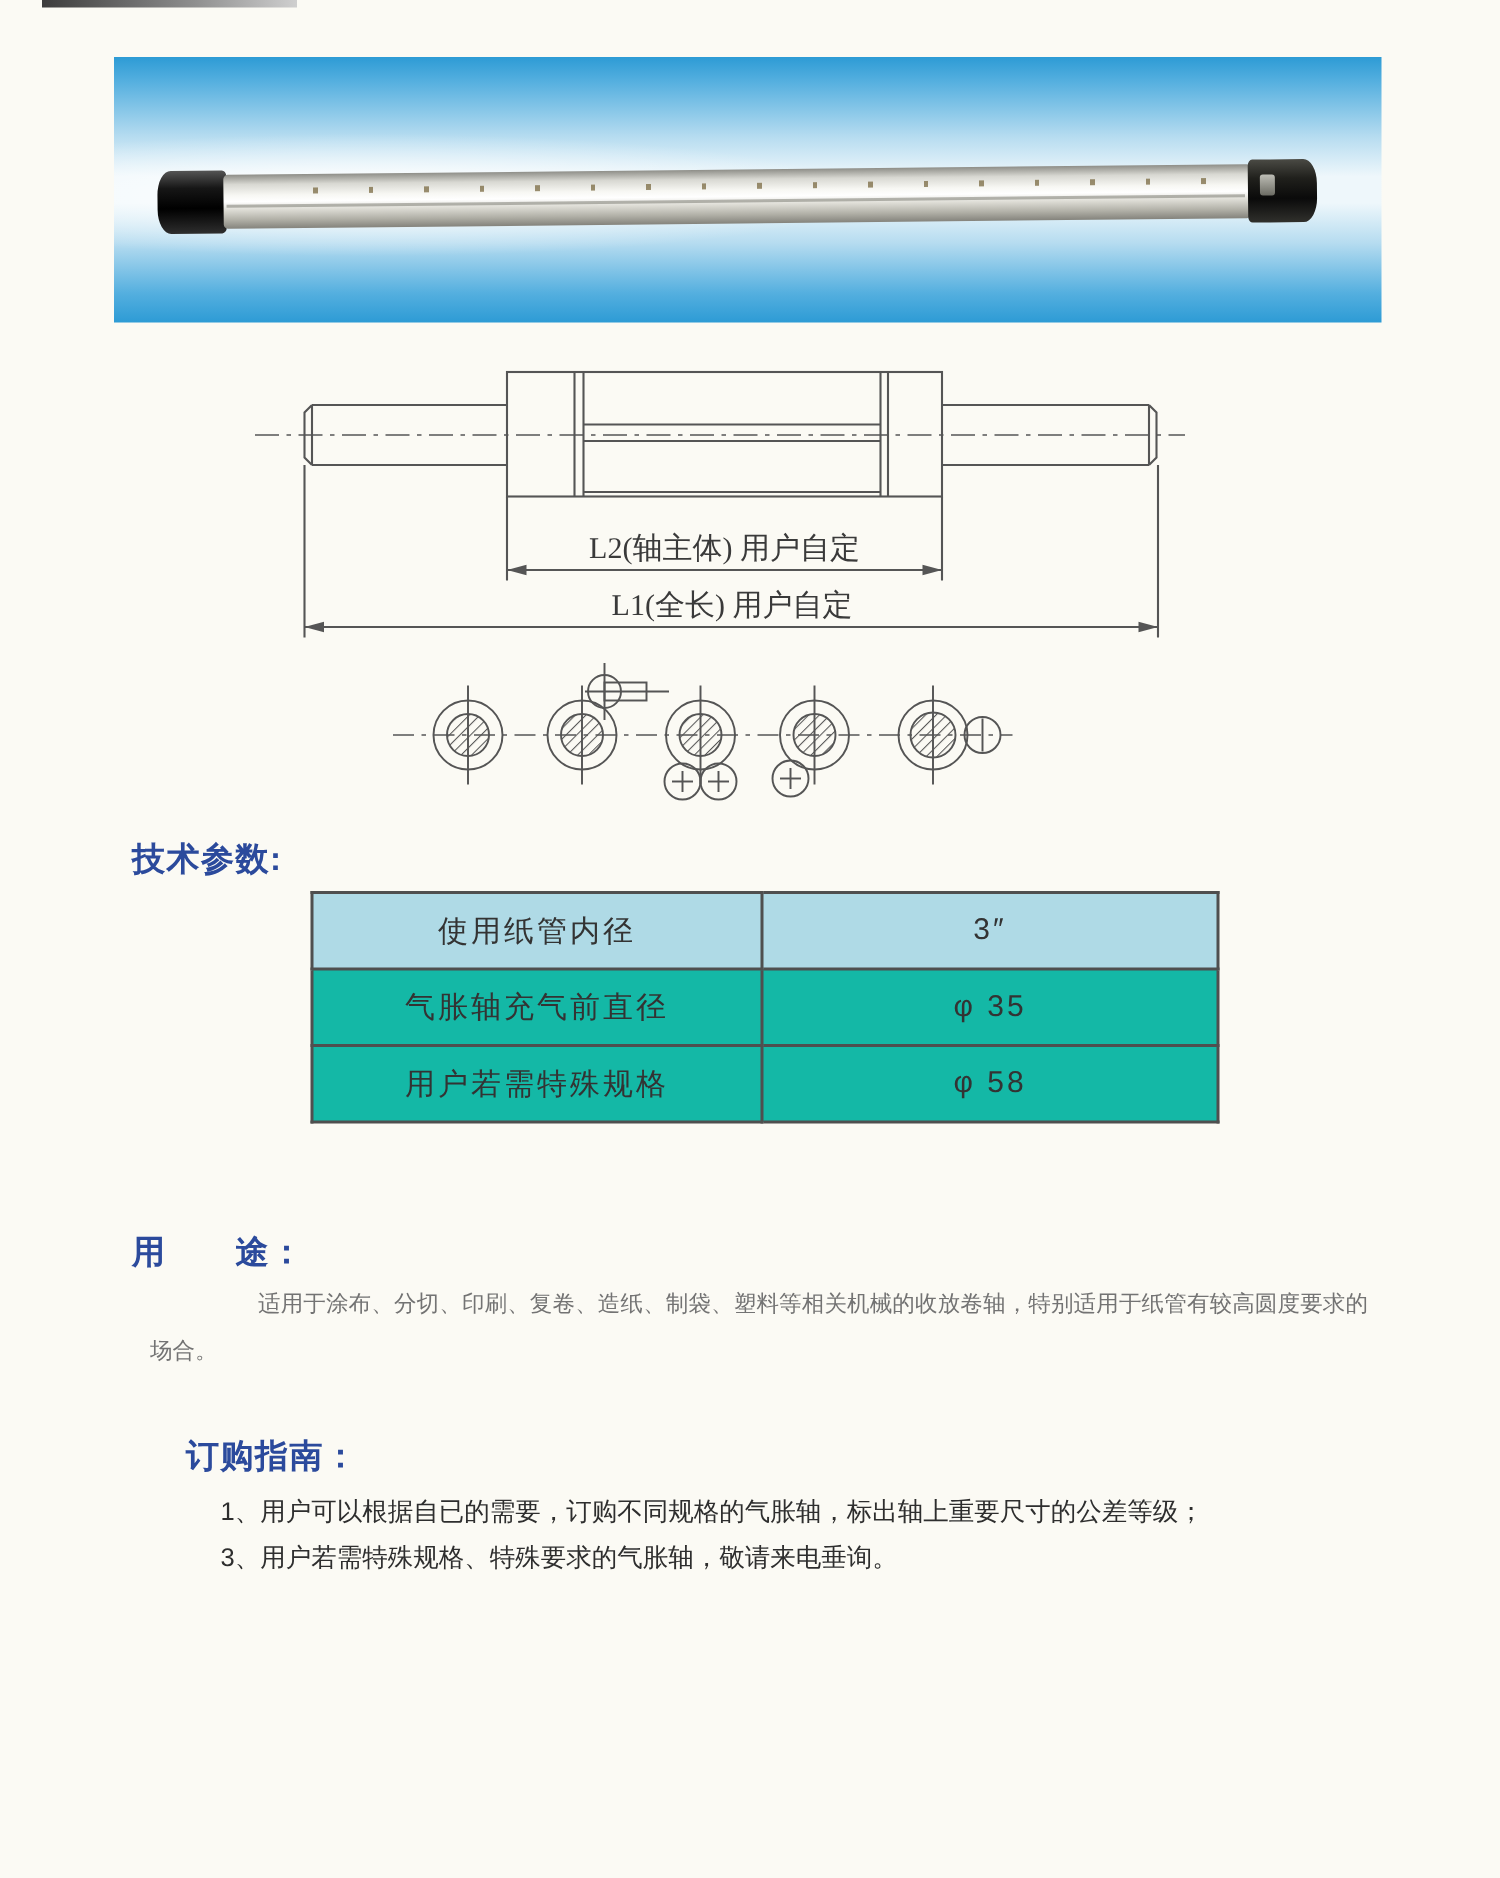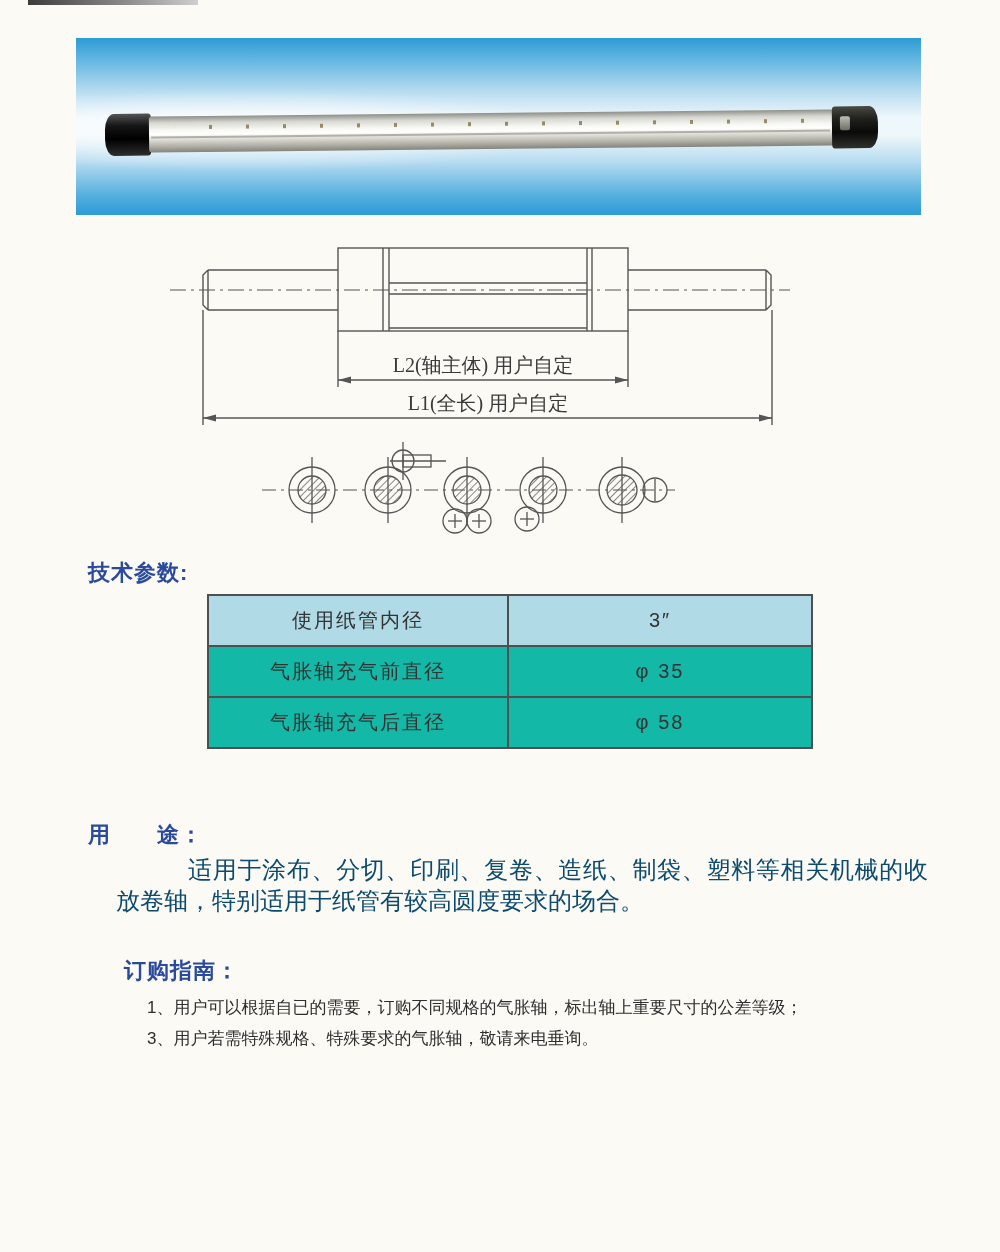--- a/index.html
+++ b/index.html
@@ -47,22 +47,22 @@
   .params-table{position:absolute;left:207px;top:594px;width:606px;border-collapse:collapse;
     table-layout:fixed;}
   .params-table td{
     border:2px solid #4f4f4f;height:47px;text-align:center;vertical-align:middle;
     font-size:20px;color:#333;letter-spacing:2px;
   }
   .params-table col.c1{width:300px;}
   .params-table tr.hdr td{background:#afdae6;}
   .params-table tr.bdy td{background:#14b8a6;}
   
-  .usage-body{position:absolute;left:116px;top:854px;width:812px;margin:0;
-    font-size:24px;line-height:31px;color:#0c4a6e;text-indent:72px;text-align:justify;}
+  .usage-body{position:absolute;left:100px;top:854px;width:812px;margin:0;
+    font-size:15px;line-height:31px;color:#737373;text-indent:72px;text-align:justify;}
   .ordering-list{position:absolute;left:133px;top:992px;width:779px;}
   .ordering-list p{margin:0;font-size:17px;line-height:31px;color:#2e2e2e;
     text-indent:14px;text-align:justify;}
 </style>
 </head>
 <body>
 
 <div class="scan-artifact"></div>
 
 <div class="photo">
@@ -179,21 +179,21 @@
   <tbody>
     <tr class="hdr">
       <td>使用纸管内径</td>
       <td>3″</td>
     </tr>
     <tr class="bdy">
       <td>气胀轴充气前直径</td>
       <td>φ 35</td>
     </tr>
     <tr class="bdy">
-      <td>气胀轴充气后直径</td>
+      <td>用户若需特殊规格</td>
       <td>φ 58</td>
     </tr>
   </tbody>
 </table>
 
 <h2 class="sec-heading" style="top:820px;">用　　途：</h2>
 <p class="usage-body">适用于涂布、分切、印刷、复卷、造纸、制袋、塑料等相关机械的收放卷轴，特别适用于纸管有较高圆度要求的场合。</p>
 
 <h2 class="sec-heading" style="top:956px;margin-left:36px;">订购指南：</h2>
 <div class="ordering-list">

